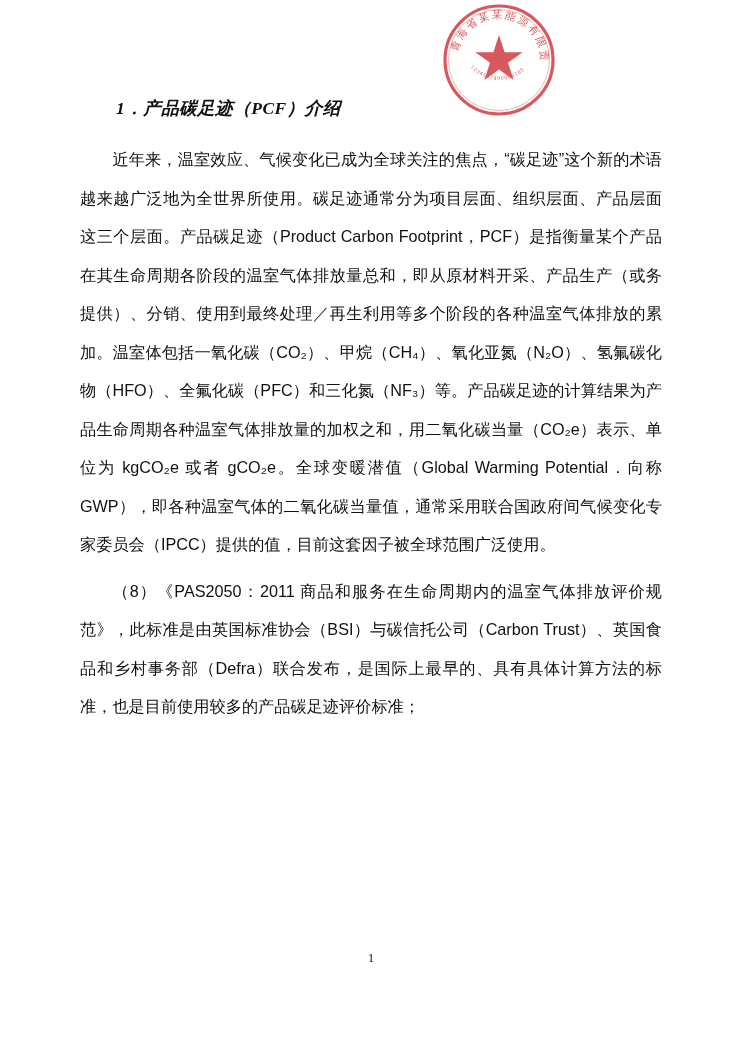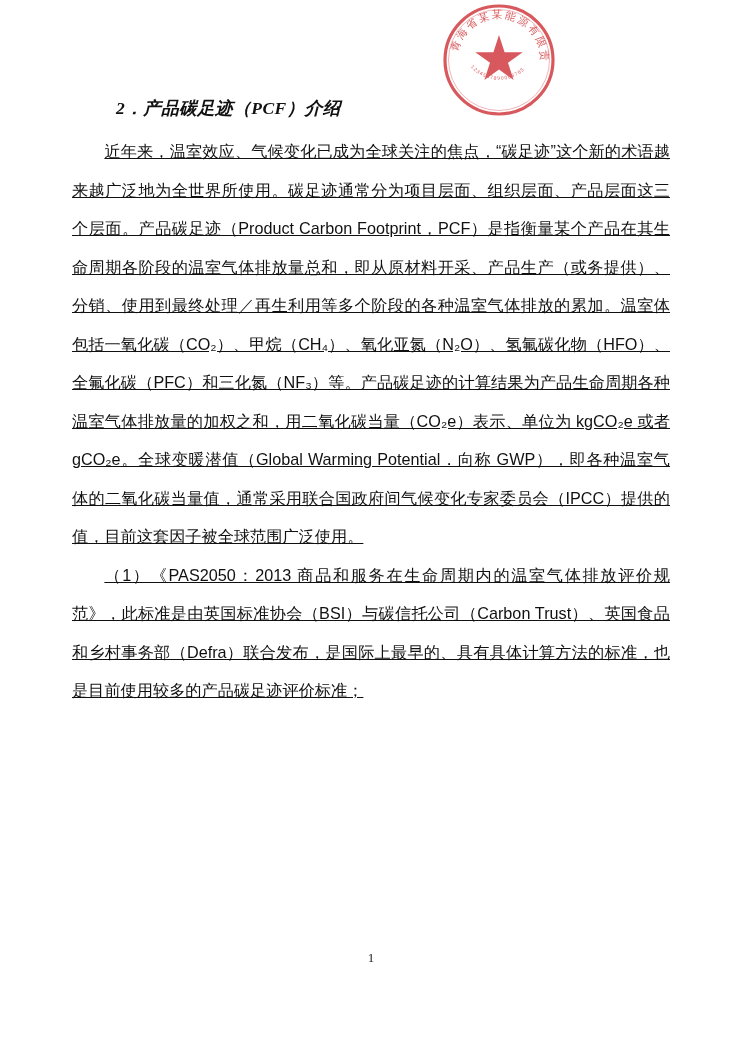--- a/index.html
+++ b/index.html
@@ -52,24 +52,23 @@
     left: 0px;
     top: 132px;
     width: 598px;
     font-size: 16.2px;
     line-height: 38.5px;
     color: #111;
     text-align: justify;
     font-family: "Liberation Sans", sans-serif;
   }
   .body-text p {
-    margin: 0;
+    margin: 8px;
     text-indent: 2em;
     text-align: justify;
-    text-decoration: underline;
   }
   .page-number {
     position: absolute;
     left: 0;
     top: 950px;
     width: 598px;
     text-align: center;
     font-size: 13px;
     color: #222;
     font-family: "Liberation Serif", serif;
@@ -92,22 +91,22 @@
             <textPath href="#sealArcTop" startOffset="6%">青海省某某能源有限责任公司</textPath>
           </text>
           <path id="sealArcBottom" d="M 22 52 A 38 38 0 0 0 94 52" fill="none"></path>
           <text font-size="5" fill="#d0353a" font-family="'Liberation Sans', sans-serif" letter-spacing="1">
             <textPath href="#sealArcBottom" startOffset="16%">1234567890008765</textPath>
           </text>
         </g>
       </svg>
     </div>
 
-    <div class="doc-title">2．产品碳足迹（PCF）介绍</div>
+    <div class="doc-title">1．产品碳足迹（PCF）介绍</div>
 
     <div class="body-text">
       <p><span>近年来，温室效应、气候变化已成为全球关注的焦点，“碳足迹”这个新的术语越来越广泛地为全世界所使用。碳足迹通常分为项目层面、组织层面、产品层面这三个层面。产品碳足迹（Product Carbon Footprint，PCF）是指衡量某个产品在其生命周期各阶段的温室气体排放量总和，即从原材料开采、产品生产（或务提供）、分销、使用到最终处理／再生利用等多个阶段的各种温室气体排放的累加。温室体包括一氧化碳（CO₂）、甲烷（CH₄）、氧化亚氮（N₂O）、氢氟碳化物（HFO）、全氟化碳（PFC）和三化氮（NF₃）等。产品碳足迹的计算结果为产品生命周期各种温室气体排放量的加权之和，用二氧化碳当量（CO₂e）表示、单位为 kgCO₂e 或者 gCO₂e。全球变暖潜值（Global Warming Potential．向称 GWP），即各种温室气体的二氧化碳当量值，通常采用联合国政府间气候变化专家委员会（IPCC）提供的值，目前这套因子被全球范围广泛使用。</span></p>
-      <p><span>（1）《PAS2050：2013 商品和服务在生命周期内的温室气体排放评价规范》，此标准是由英国标准协会（BSI）与碳信托公司（Carbon Trust）、英国食品和乡村事务部（Defra）联合发布，是国际上最早的、具有具体计算方法的标准，也是目前使用较多的产品碳足迹评价标准；</span></p>
+      <p><span>（8）《PAS2050：2011 商品和服务在生命周期内的温室气体排放评价规范》，此标准是由英国标准协会（BSI）与碳信托公司（Carbon Trust）、英国食品和乡村事务部（Defra）联合发布，是国际上最早的、具有具体计算方法的标准，也是目前使用较多的产品碳足迹评价标准；</span></p>
     </div>
 
     <div class="page-number">1</div>
   </div>
 </div>
 
 </body></html>

